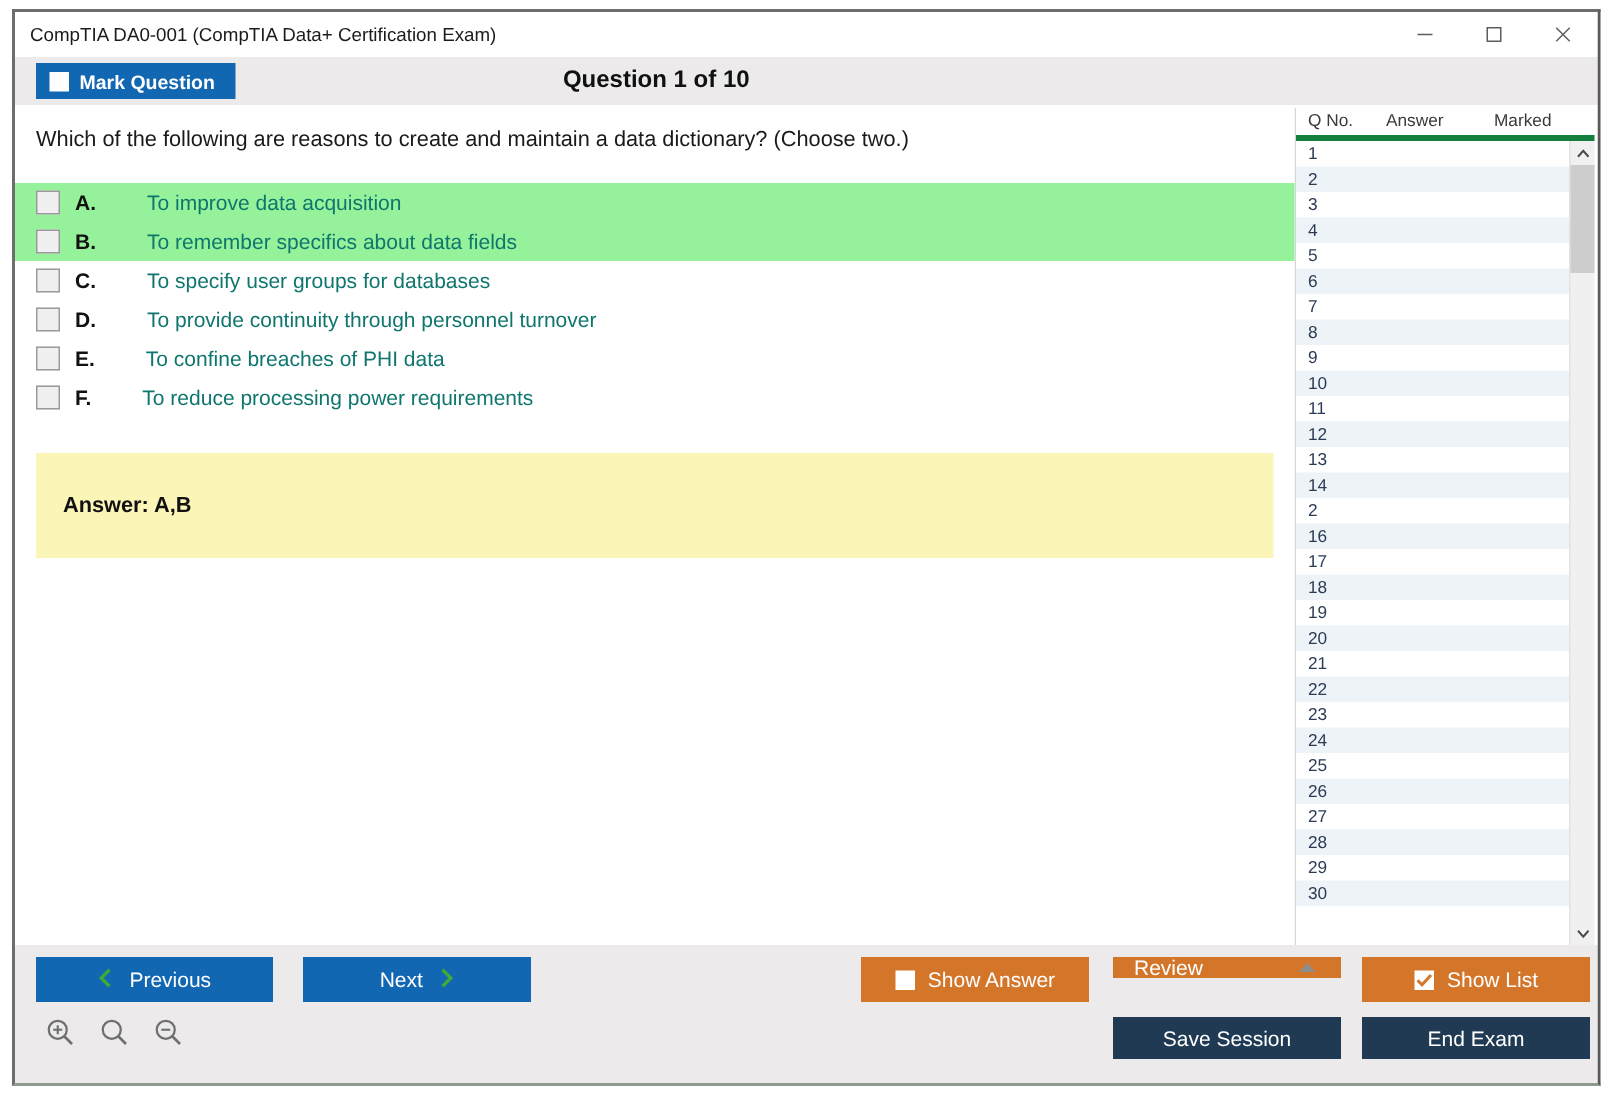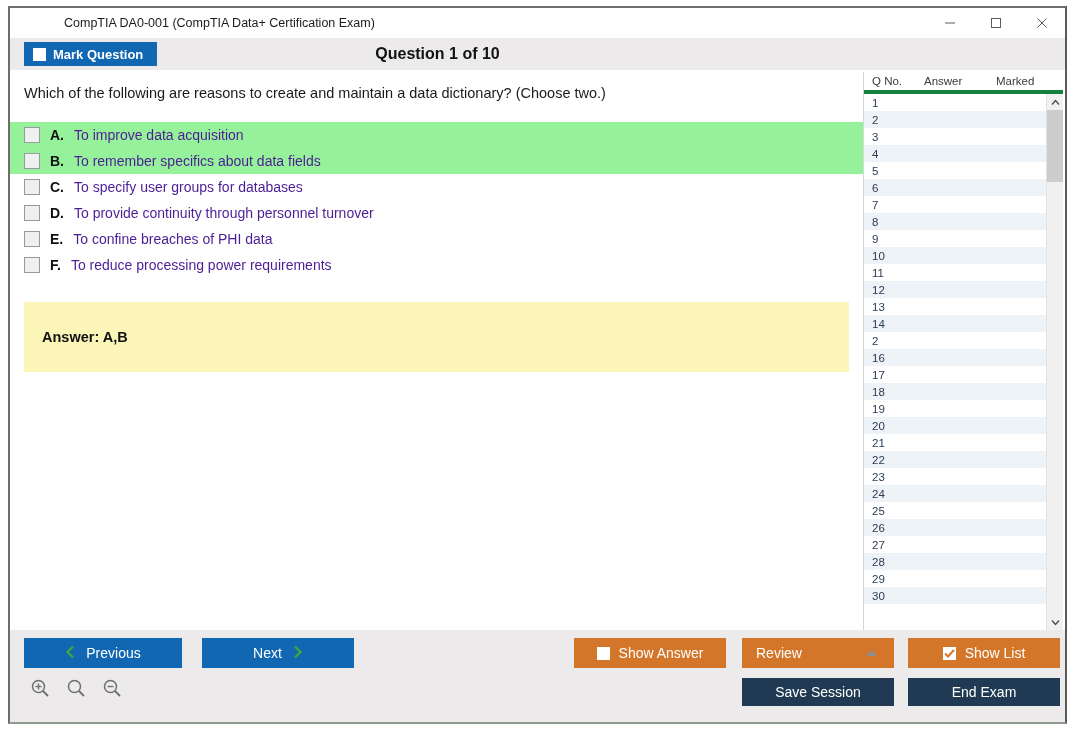--- a/index.html
+++ b/index.html
@@ -26,21 +26,20 @@
     flex-direction: column;
   }
 
   
   #title-bar {
     height: 30px;
     background: #ffffff;
     display: flex;
     align-items: center;
     flex: 0 0 30px;
-    padding-left: 44px;
   }
   #title-text {
     font-size: 12.5px;
     color: #1b1b1b;
     padding-left: 10px;
     white-space: nowrap;
   }
   #window-controls {
     margin-left: auto;
     display: flex;
@@ -134,21 +133,21 @@
   }
   .option-row.correct { background: #96f29a; }
   .opt-checkbox {
     width: 16px;
     height: 16px;
     background: #f0f0f0;
     border: 1px solid #9a9a9a;
     flex: 0 0 16px;
   }
   .opt-letter { font-weight: bold; color: #111111; }
-  .opt-text { color: #4c1d95; }
+  .opt-text { color: #0f766e; margin-left: 24px; }
 
   #answer-panel {
     margin: 24px 14px 0 14px;
     background: #fbf5b7;
     height: 70px;
     display: flex;
     align-items: center;
     padding-left: 18px;
   }
   #answer-text {
@@ -249,21 +248,21 @@
     user-select: none;
   }
   .btn-blue  { background: #1267b2; }
   .btn-orange{ background: #d4762a; }
   .btn-navy  { background: #1f3a52; }
 
   #previous-button { left: 14px;  top: 8px;  width: 158px; height: 30px; gap: 10px; }
   #next-button     { left: 192px; top: 8px;  width: 152px; height: 30px; gap: 10px; }
 
   #show-answer-button { left: 564px; top: 8px; width: 152px; height: 30px; gap: 9px; }
-  #review-button      { left: 732px; top: 8px; width: 152px; height: 30px; text-decoration: underline; }
+  #review-button      { left: 732px; top: 8px; width: 152px; height: 14px; text-decoration: underline; }
   #show-list-button   { left: 898px; top: 8px; width: 152px; height: 30px; gap: 9px; }
 
   #save-session-button { left: 732px; top: 48px; width: 152px; height: 28px; }
   #end-exam-button     { left: 898px; top: 48px; width: 152px; height: 28px; }
 
   #review-label {
     position: absolute;
     left: 14px;
     font-size: 14px;
     color: #ffffff;

